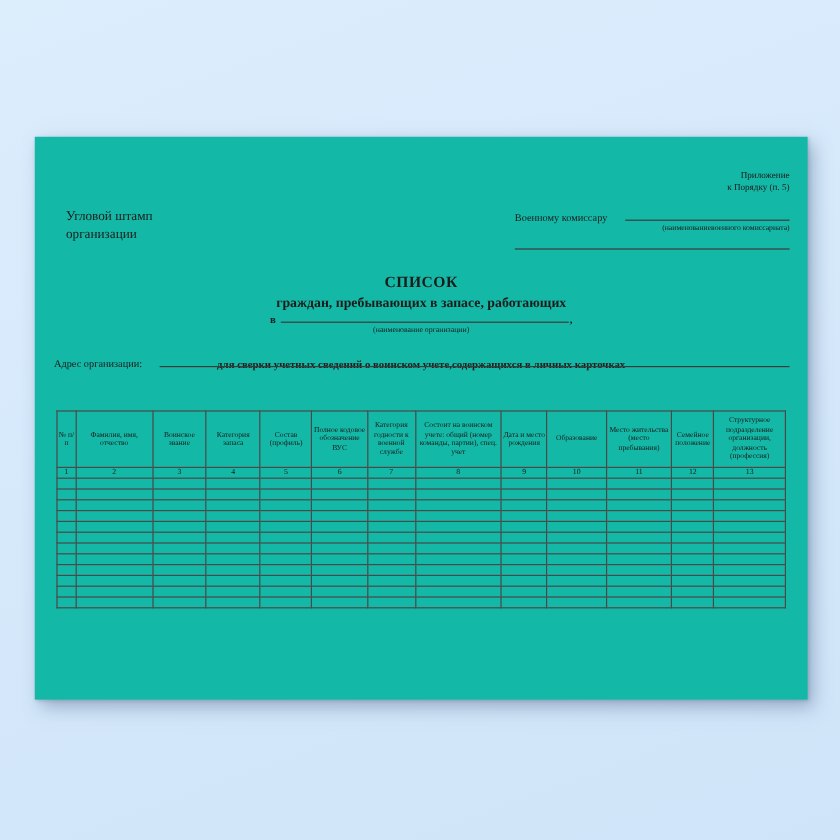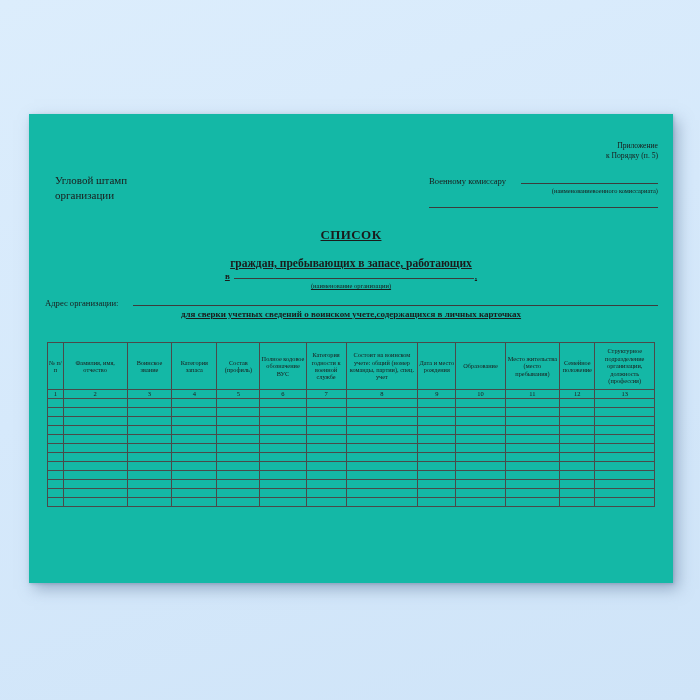--- a/index.html
+++ b/index.html
@@ -13,23 +13,23 @@
     box-shadow:5px 6px 14px rgba(92,118,152,.5),1px 1px 3px rgba(110,135,165,.4);
   }
   .appendix{position:absolute;top:27px;right:15px;text-align:right;font-size:7.6px;line-height:1.3;}
   .stamp{position:absolute;top:59px;left:26px;font-size:11px;line-height:1.32;}
   .commissar{position:absolute;top:62px;right:15px;width:229px;font-size:8.6px;}
   .flexrow{display:flex;align-items:flex-end;gap:12px;}
   .flexrow .txt{white-space:nowrap;}
   .fl{flex:1;border-bottom:1px solid #3c3c3c;margin-bottom:2px;margin-left:3px;min-width:10px;}
   .commissar .sub{text-align:right;font-size:6.4px;margin-top:1px;}
   .commissar .line2{border-bottom:1px solid #3c3c3c;margin-top:13px;}
-  .titleblock{position:absolute;top:113px;left:0;right:0;text-align:center;text-decoration:underline;}
+  .titleblock{position:absolute;top:113px;left:0;right:0;text-align:center;}
   .t1{font-size:13px;font-weight:bold;letter-spacing:.4px;}
-  .t2{font-size:11.5px;font-weight:bold;margin-top:14px;}
+  .t2{font-size:11.5px;font-weight:bold;margin-top:4px;}
   .t3{display:flex;justify-content:center;align-items:flex-end;font-size:9px;font-weight:bold;margin-top:2px;}
   .t3 .orgline{width:240px;border-bottom:1px solid #3c3c3c;margin:0 1px 2px 4px;}
   .t4{font-size:6.5px;margin-top:1px;}
   .t5{font-size:9px;font-weight:bold;margin-top:20px;}
   .address{position:absolute;top:184px;left:16px;right:15px;font-size:8.6px;}
   .rg{position:absolute;top:195px;left:16px;right:15px;display:grid;
       grid-template-columns:88px 106px 8px 88px 8px 1fr;font-size:8.6px;}
   .rg .glabel{grid-column:1;white-space:nowrap;}
   .rg .ln{border-bottom:1px solid #3c3c3c;align-self:end;margin-bottom:2px;height:1px;}
   .rg .ln1{grid-column:2;} .rg .ln2{grid-column:4;} .rg .ln3{grid-column:6;}

